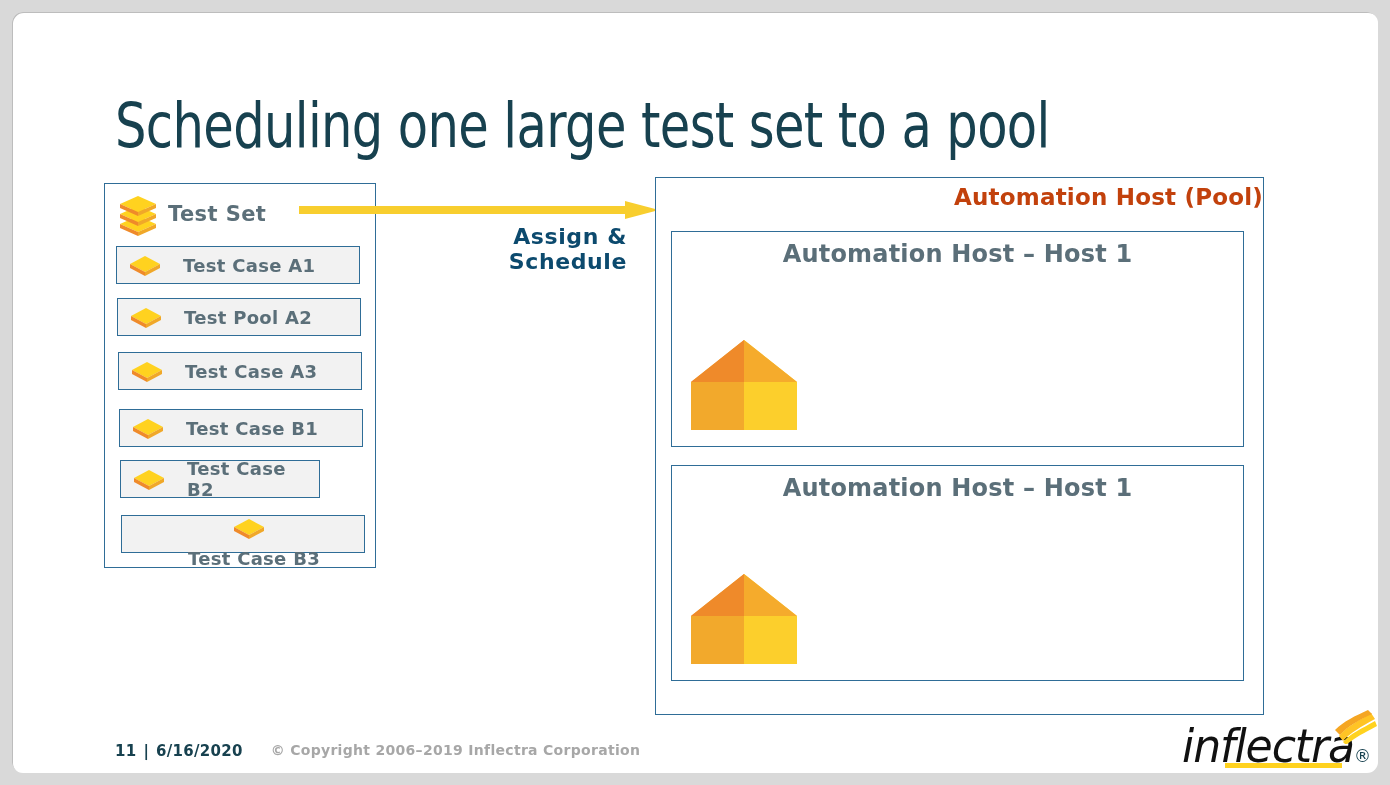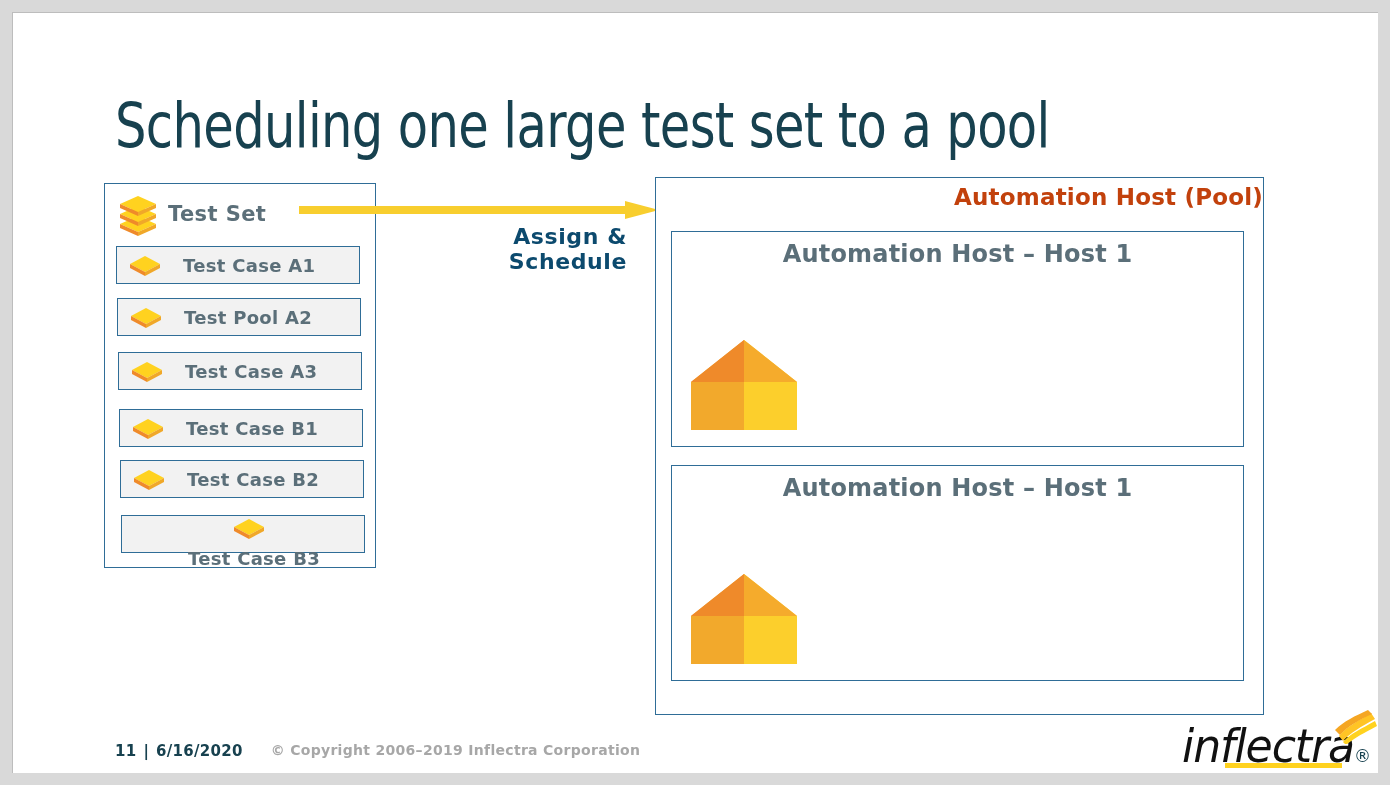--- a/index.html
+++ b/index.html
@@ -24,20 +24,21 @@
   }
   #slide-canvas {
     position: absolute;
     left: 12px; top: 12px;
     width: 1366px;
     height: 761px;
     background: #ffffff;
     box-shadow: inset 1px 1px 0 0 #bdbdbd;
     box-sizing: border-box;
     overflow: hidden;
+    border-radius: 11px;
   }
 
   
   #slide-title {
     position: absolute;
     left: 103px;
     top: 78px;
     width: 1150px;
     font-family: "DejaVu Sans", "Liberation Sans", sans-serif;
     font-size: 62px;
@@ -310,21 +311,21 @@
           <span class="tc-label">Test Case A3</span>
         </div>
         <div class="test-case-row" style="left: 107px; top: 397px; width: 244px;">
           <span class="case-icon"><svg viewBox="0 0 32 24" width="32" height="24">
               <polygon points="1,11 16,3 31,11 16,19" fill="#ffd21f"></polygon>
               <polygon points="1,11 16,19 16,23 1,15" fill="#ef8a2a"></polygon>
               <polygon points="31,11 16,19 16,23 31,15" fill="#f0a829"></polygon>
             </svg></span>
           <span class="tc-label">Test Case B1</span>
         </div>
-        <div class="test-case-row" style="left: 108px; top: 448px; width: 244px;">
+        <div class="test-case-row" style="left: 108px; top: 448px; width: 200px;">
           <span class="case-icon"><svg viewBox="0 0 32 24" width="32" height="24">
               <polygon points="1,11 16,3 31,11 16,19" fill="#ffd21f"></polygon>
               <polygon points="1,11 16,19 16,23 1,15" fill="#ef8a2a"></polygon>
               <polygon points="31,11 16,19 16,23 31,15" fill="#f0a829"></polygon>
             </svg></span>
           <span class="tc-label">Test Case B2</span>
         </div>
         <div class="test-case-row" style="left: 109px; top: 503px; width: 244px; flex-direction: column;">
           <span class="case-icon"><svg viewBox="0 0 32 24" width="32" height="24">
               <polygon points="1,11 16,3 31,11 16,19" fill="#ffd21f"></polygon>

